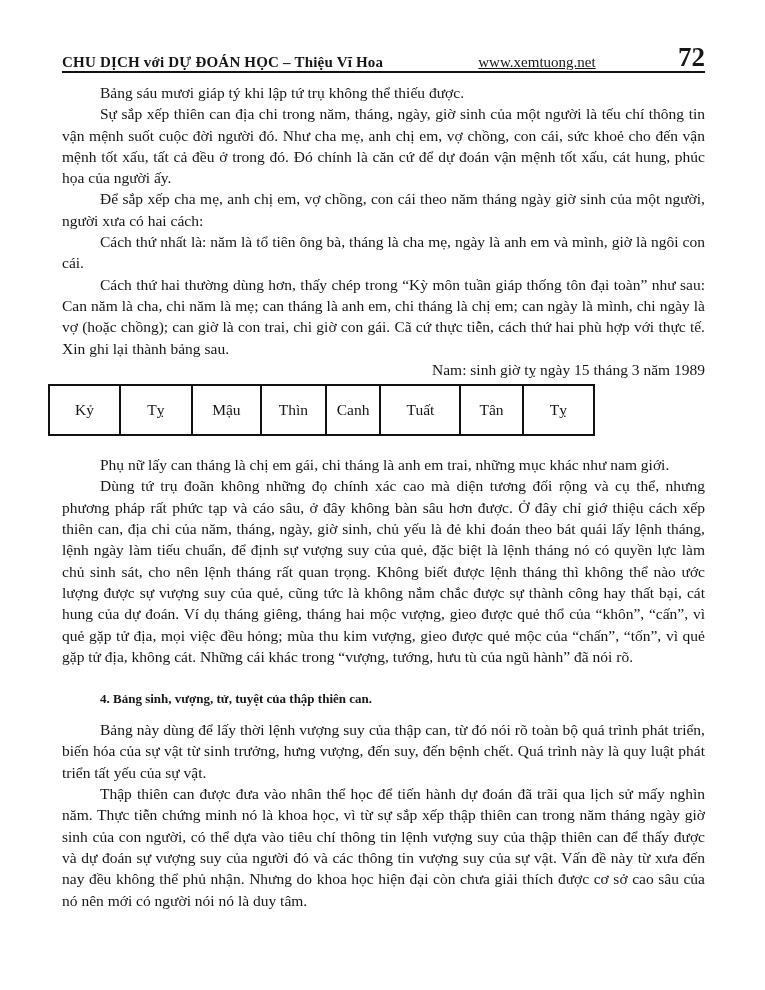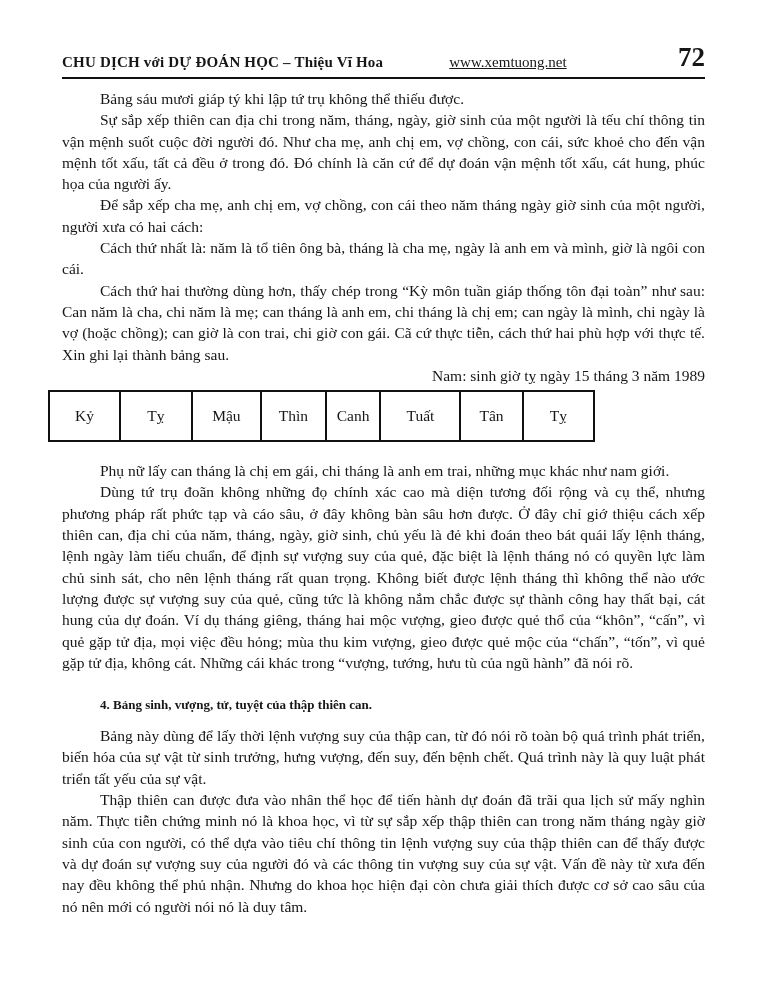--- a/index.html
+++ b/index.html
@@ -12,32 +12,31 @@
     color: #161616;
     font-family: "Liberation Serif", "DejaVu Serif", serif;
     overflow: hidden;
     padding: 44px 60px 0 62px;
   }
   
   .header {
     display: flex;
     align-items: flex-end;
     width: 100%;
-    padding-bottom: 6px;
     border-bottom: 2px solid #111;
   }
   .book-title {
     font-size: 15px;
     font-weight: bold;
     letter-spacing: 0.2px;
     white-space: nowrap;
   }
   .website {
     font-size: 15px;
-    margin-left: 66px;
+    margin-left: 95px;
     text-decoration: underline;
     color: #161616;
     white-space: nowrap;
   }
   .page-number {
     margin-left: auto;
     font-size: 27px;
     font-weight: bold;
     line-height: 1;
   }

